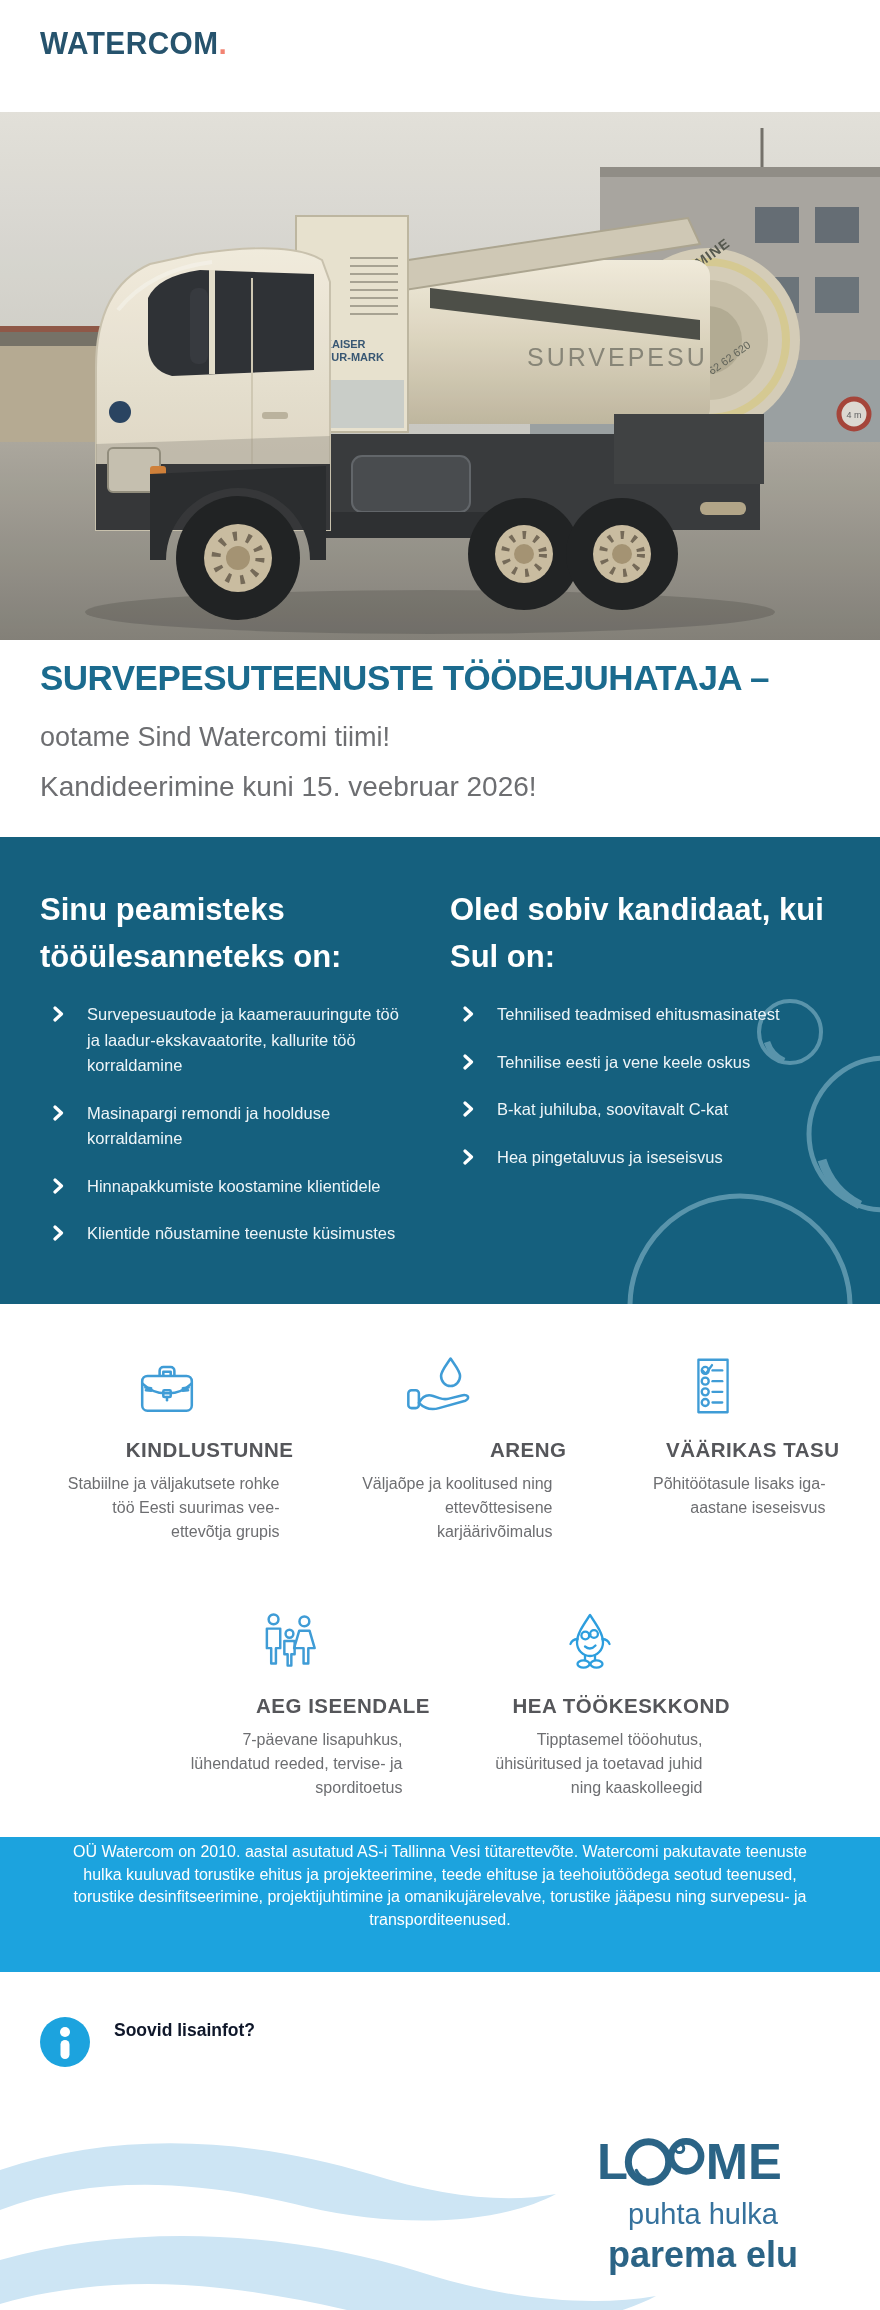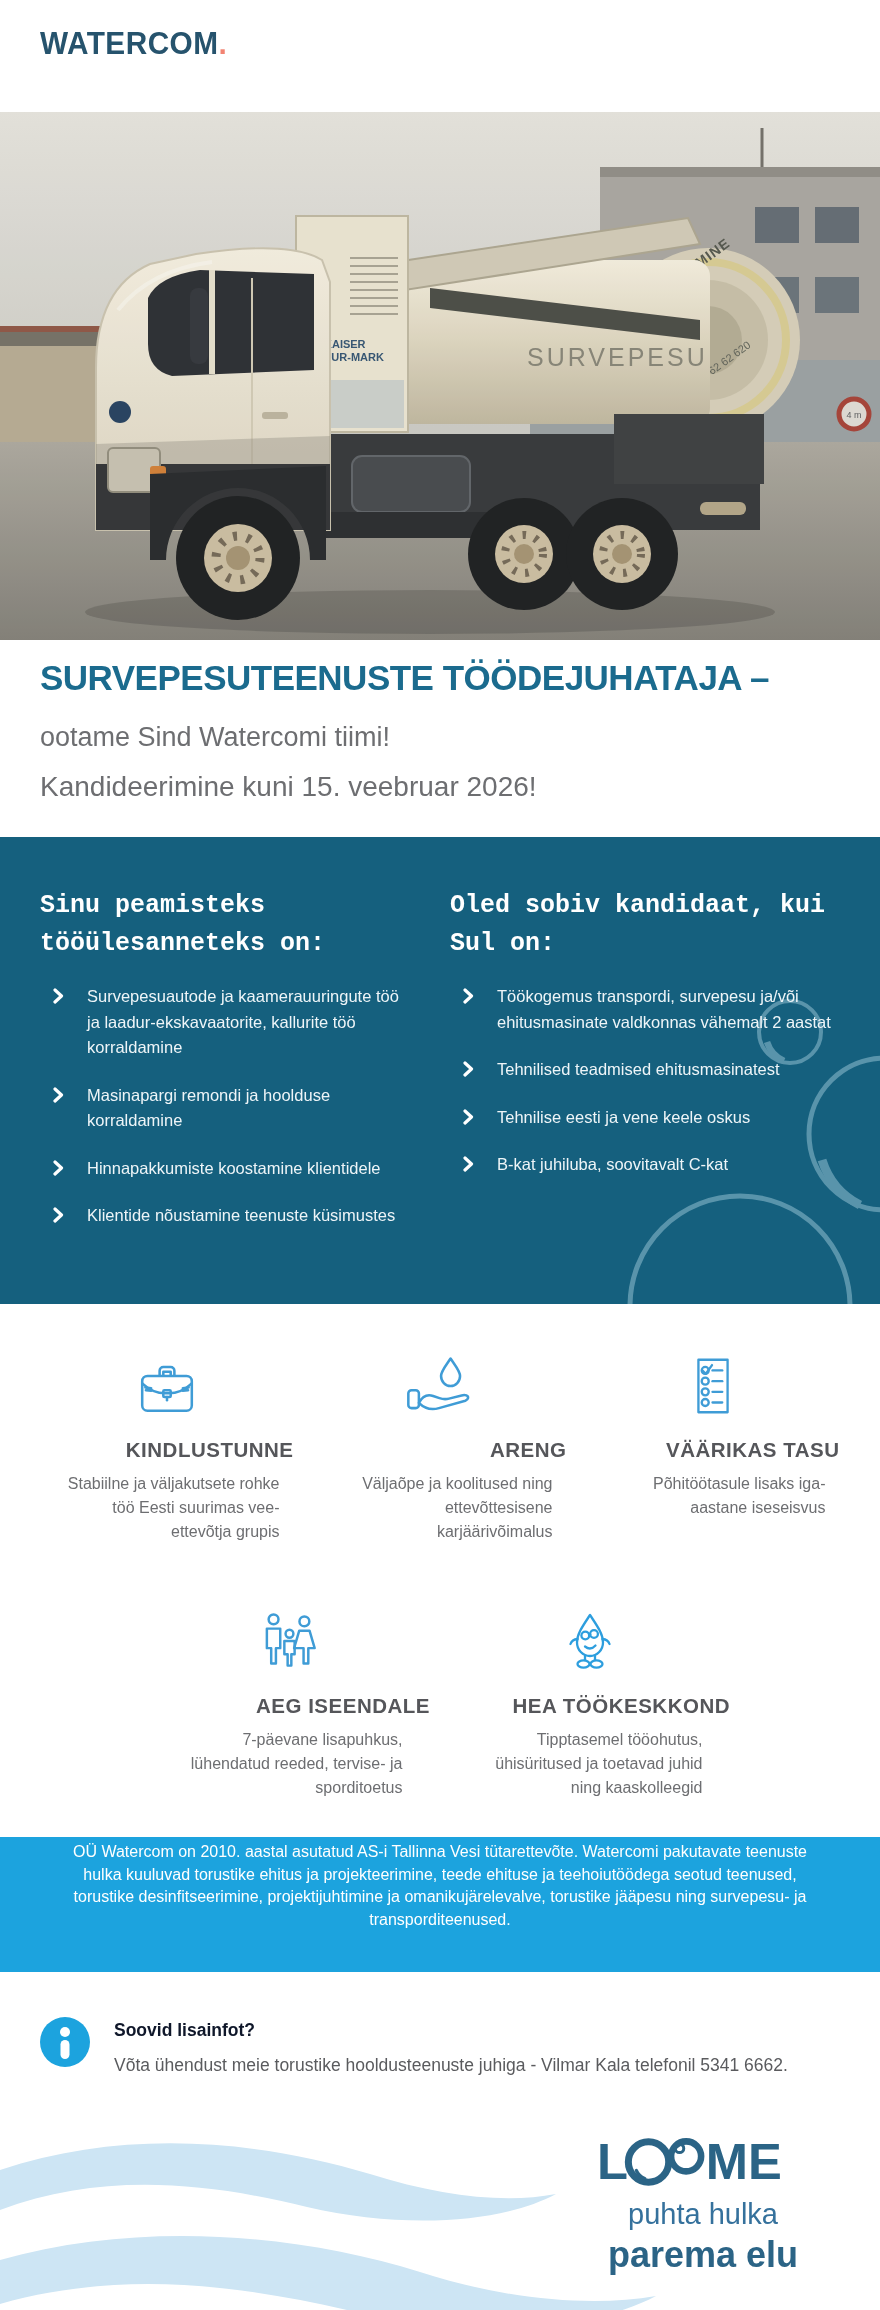--- a/index.html
+++ b/index.html
@@ -19,21 +19,21 @@
   .intro{height:197px;padding:18px 40px 0;}
   .intro-title{font-size:35px;font-weight:bold;letter-spacing:-0.5px;color:#1b6b8e;margin:0;}
   .intro-sub{font-size:27px;color:#6d6e71;margin:24px 0 0;}
   .intro-deadline{font-size:28px;color:#6d6e71;margin:18px 0 0;}
 
   
   .teal{height:467px;background:#15607e;position:relative;overflow:hidden;padding:50px 40px 0;color:#fff;}
   .teal-cols{display:flex;gap:40px;position:relative;z-index:1;}
   .col-left{width:370px;flex:none;}
   .col-right{flex:1;}
-  .teal h2{font-size:25px;font-weight:bold;line-height:1.5;margin:0 0 22px;color:#fff;font-family:Liberation Mono, monospace;}
+  .teal h2{font-size:31px;font-weight:bold;line-height:1.5;margin:0 0 22px;color:#fff;}
   .b-item{display:flex;align-items:flex-start;padding-left:12px;margin-bottom:22px;}
   .b-item .chev{flex:none;margin:4px 22px 0 0;}
   .b-item p{margin:0;font-size:16.5px;line-height:1.55;color:#eef5f8;}
   .bubbles{position:absolute;right:0;bottom:0;z-index:0;}
 
   
   .benefits{height:533px;padding:36px 30px 0;}
   .brow{display:flex;justify-content:center;}
   .brow1 .bcol{flex:1;max-width:273px;}
   .brow2{margin-top:52px;}
@@ -236,39 +236,39 @@
             </svg>
           <p>Klientide nõustamine teenuste küsimustes</p>
         </div>
       </div>
       <div class="col-right">
         <h2>Oled sobiv kandidaat, kui Sul on:</h2>
         <div class="b-item">
           <svg class="chev" width="13" height="16" viewBox="0 0 13 16">
               <polyline points="3,2 9.5,8 3,14" fill="none" stroke="#fff" stroke-width="3.2" stroke-linecap="round" stroke-linejoin="round"></polyline>
             </svg>
-          <p>Töökogemus transpordi, survepesu ja/või ehitusmasinate valdkonnas vähemalt 2 aastat</p>
-        </div>
-        <div class="b-item">
-          <svg class="chev" width="13" height="16" viewBox="0 0 13 16">
-              <polyline points="3,2 9.5,8 3,14" fill="none" stroke="#fff" stroke-width="3.2" stroke-linecap="round" stroke-linejoin="round"></polyline>
-            </svg>
           <p>Tehnilised teadmised ehitusmasinatest</p>
         </div>
         <div class="b-item">
           <svg class="chev" width="13" height="16" viewBox="0 0 13 16">
               <polyline points="3,2 9.5,8 3,14" fill="none" stroke="#fff" stroke-width="3.2" stroke-linecap="round" stroke-linejoin="round"></polyline>
             </svg>
           <p>Tehnilise eesti ja vene keele oskus</p>
         </div>
         <div class="b-item">
           <svg class="chev" width="13" height="16" viewBox="0 0 13 16">
               <polyline points="3,2 9.5,8 3,14" fill="none" stroke="#fff" stroke-width="3.2" stroke-linecap="round" stroke-linejoin="round"></polyline>
             </svg>
           <p>B-kat juhiluba, soovitavalt C-kat</p>
+        </div>
+        <div class="b-item">
+          <svg class="chev" width="13" height="16" viewBox="0 0 13 16">
+              <polyline points="3,2 9.5,8 3,14" fill="none" stroke="#fff" stroke-width="3.2" stroke-linecap="round" stroke-linejoin="round"></polyline>
+            </svg>
+          <p>Hea pingetaluvus ja iseseisvus</p>
         </div>
       </div>
     </div>
   </div>
 
   <div class="benefits">
     <div class="brow brow1">
       <div class="bcol">
         <div class="bicon-box">
           <svg width="76" height="70" viewBox="0 0 72 66">
@@ -367,21 +367,20 @@
   <div class="contact">
     <div class="ic">
       <svg width="50" height="50" viewBox="0 0 50 50">
         <circle cx="25" cy="25" r="25" fill="#1ca3de"></circle>
         <circle cx="25" cy="15" r="5" fill="#fff"></circle>
         <rect x="20.5" y="23" width="9" height="19" rx="4.5" fill="#fff"></rect>
       </svg>
     </div>
     <div>
       <p class="c-head">Soovid lisainfot?</p>
-      <p class="c-text">Võta ühendust meie torustike hooldusteenuste juhiga - Vilmar Kala telefonil 5341 6662.</p>
     </div>
   </div>
 
   <div class="footer">
     <svg class="waves" width="700" height="220" viewBox="0 0 700 220">
       <path d="M0 58 C120 18 250 26 370 62 C440 84 505 92 556 82 C500 112 402 117 307 95 C197 68 97 62 0 98 Z" fill="#cde5f4"></path>
       <path d="M0 148 C140 108 300 122 420 160 C500 186 588 196 656 184 C584 222 462 226 347 198 C227 170 112 160 0 192 Z" fill="#cde5f4"></path>
     </svg>
     <div class="flogo">
       <svg width="216" height="56" viewBox="0 0 230 56">

